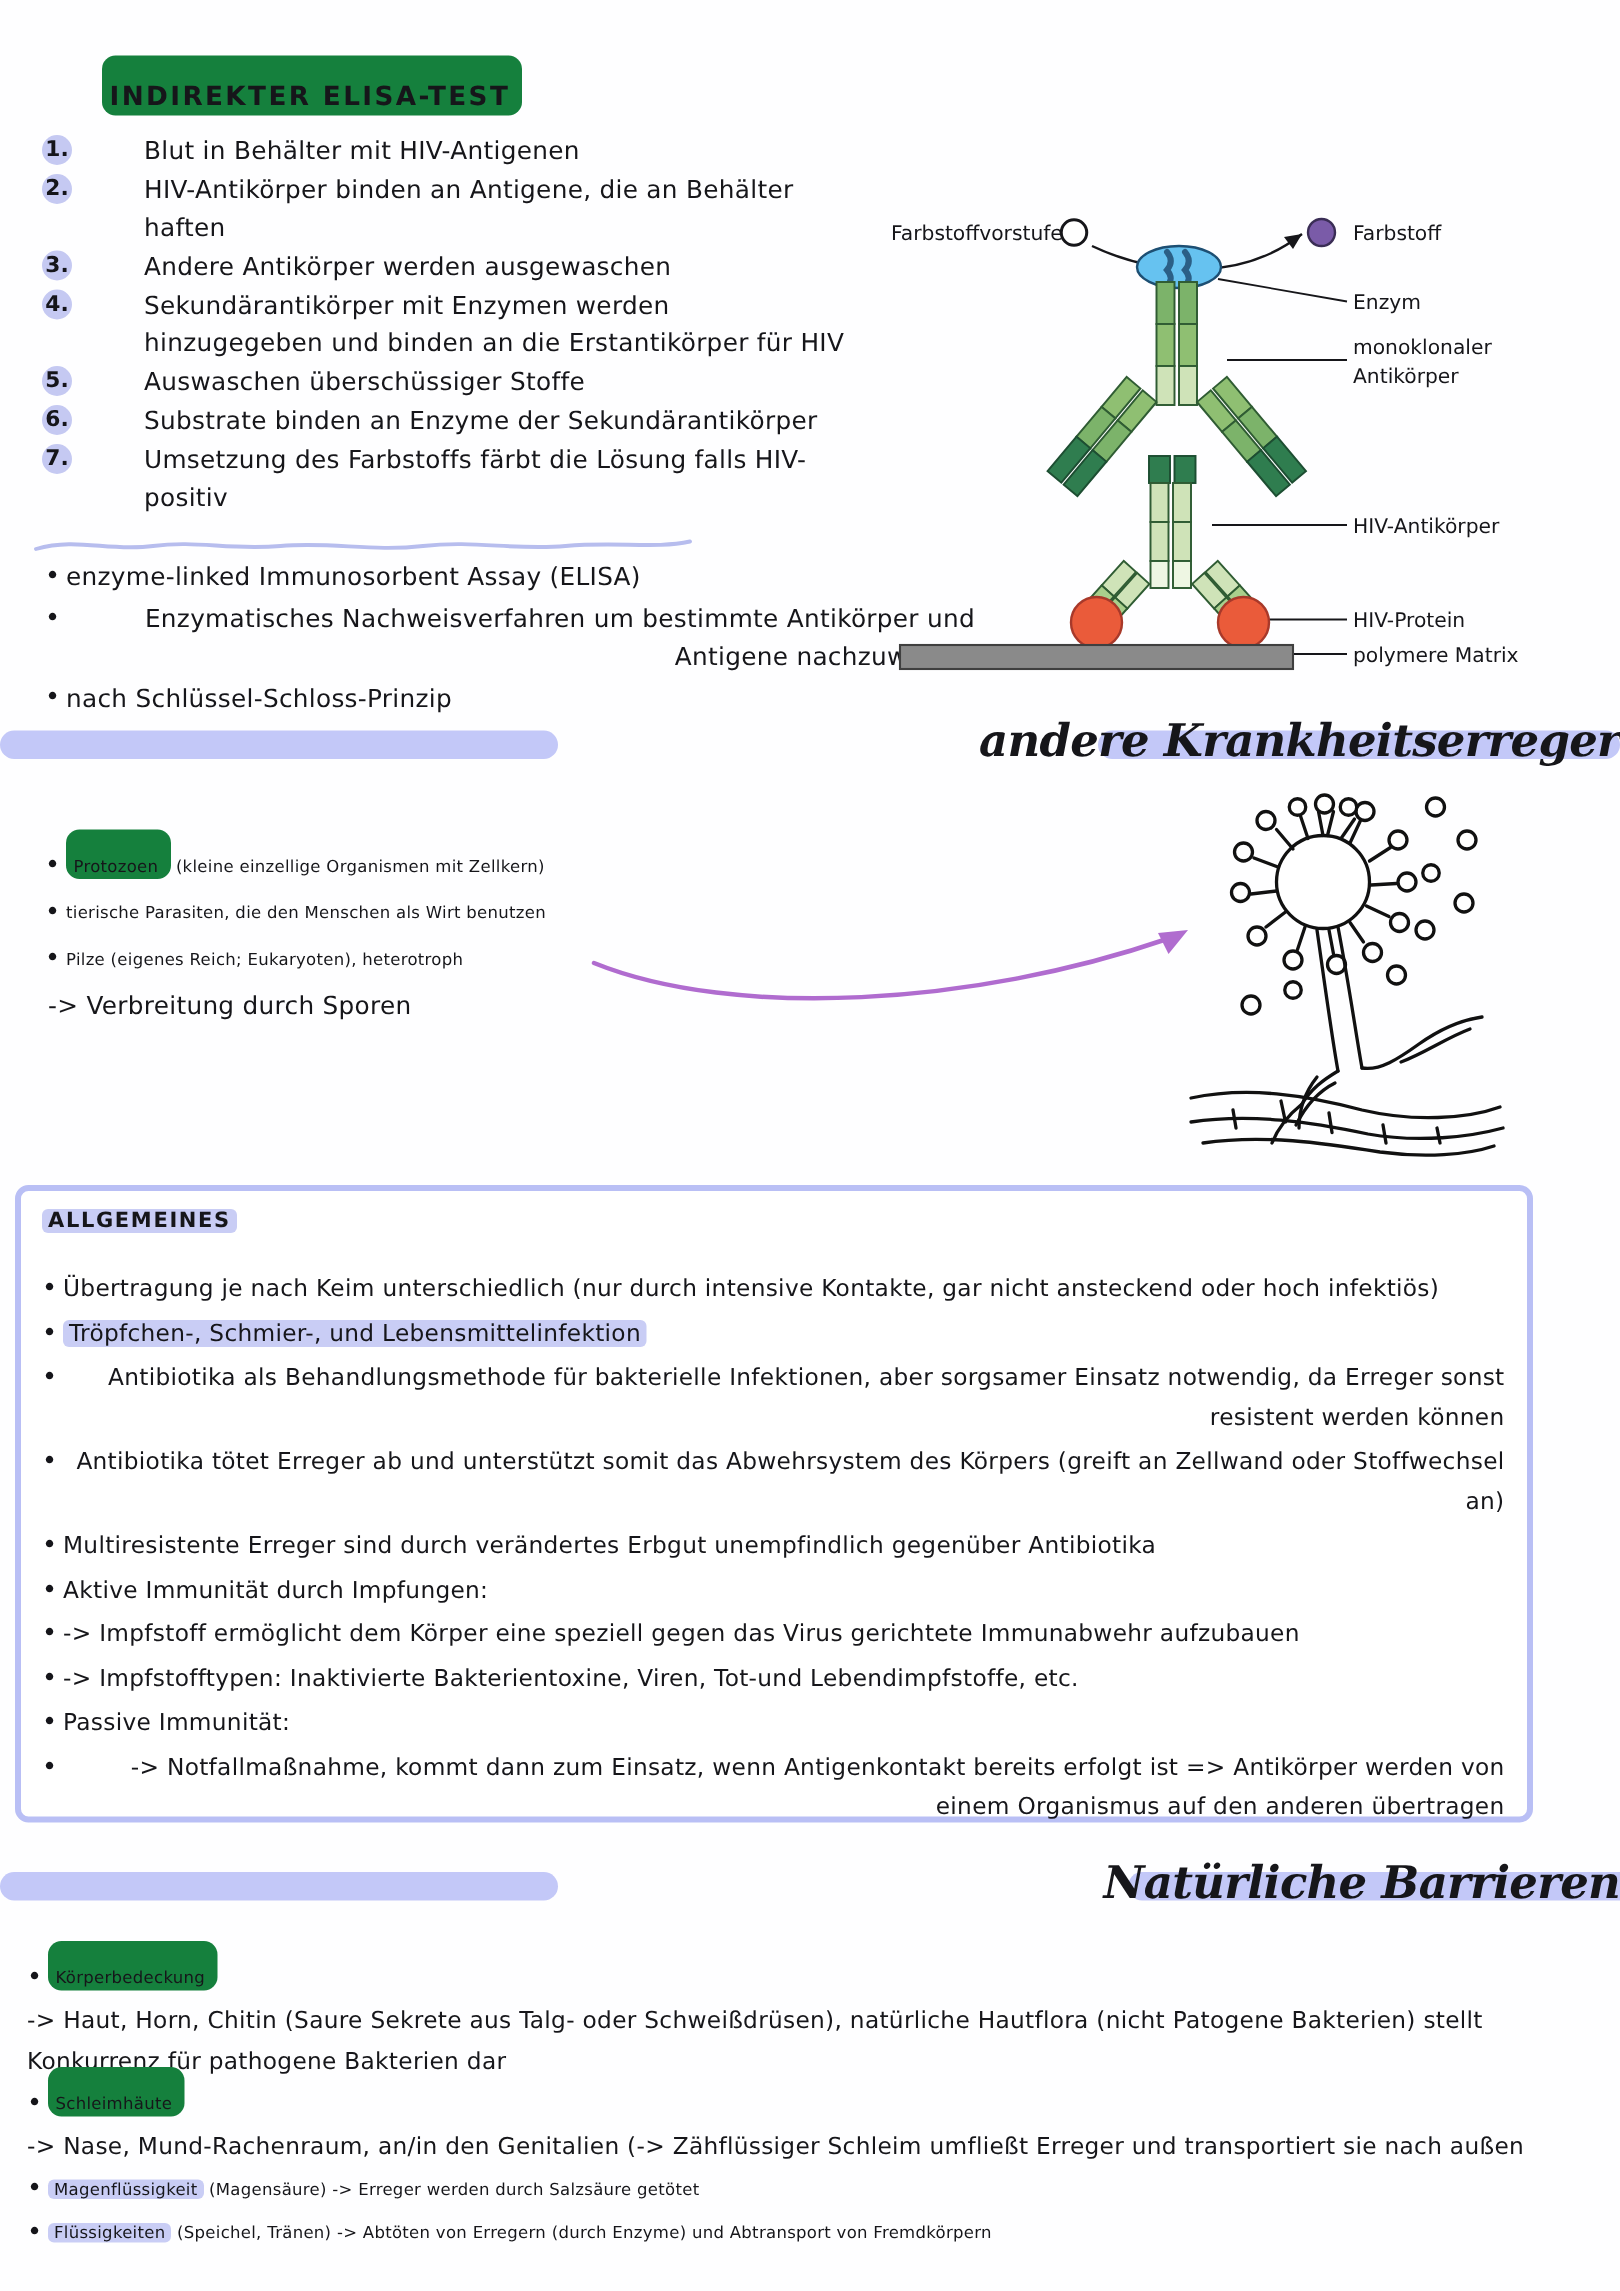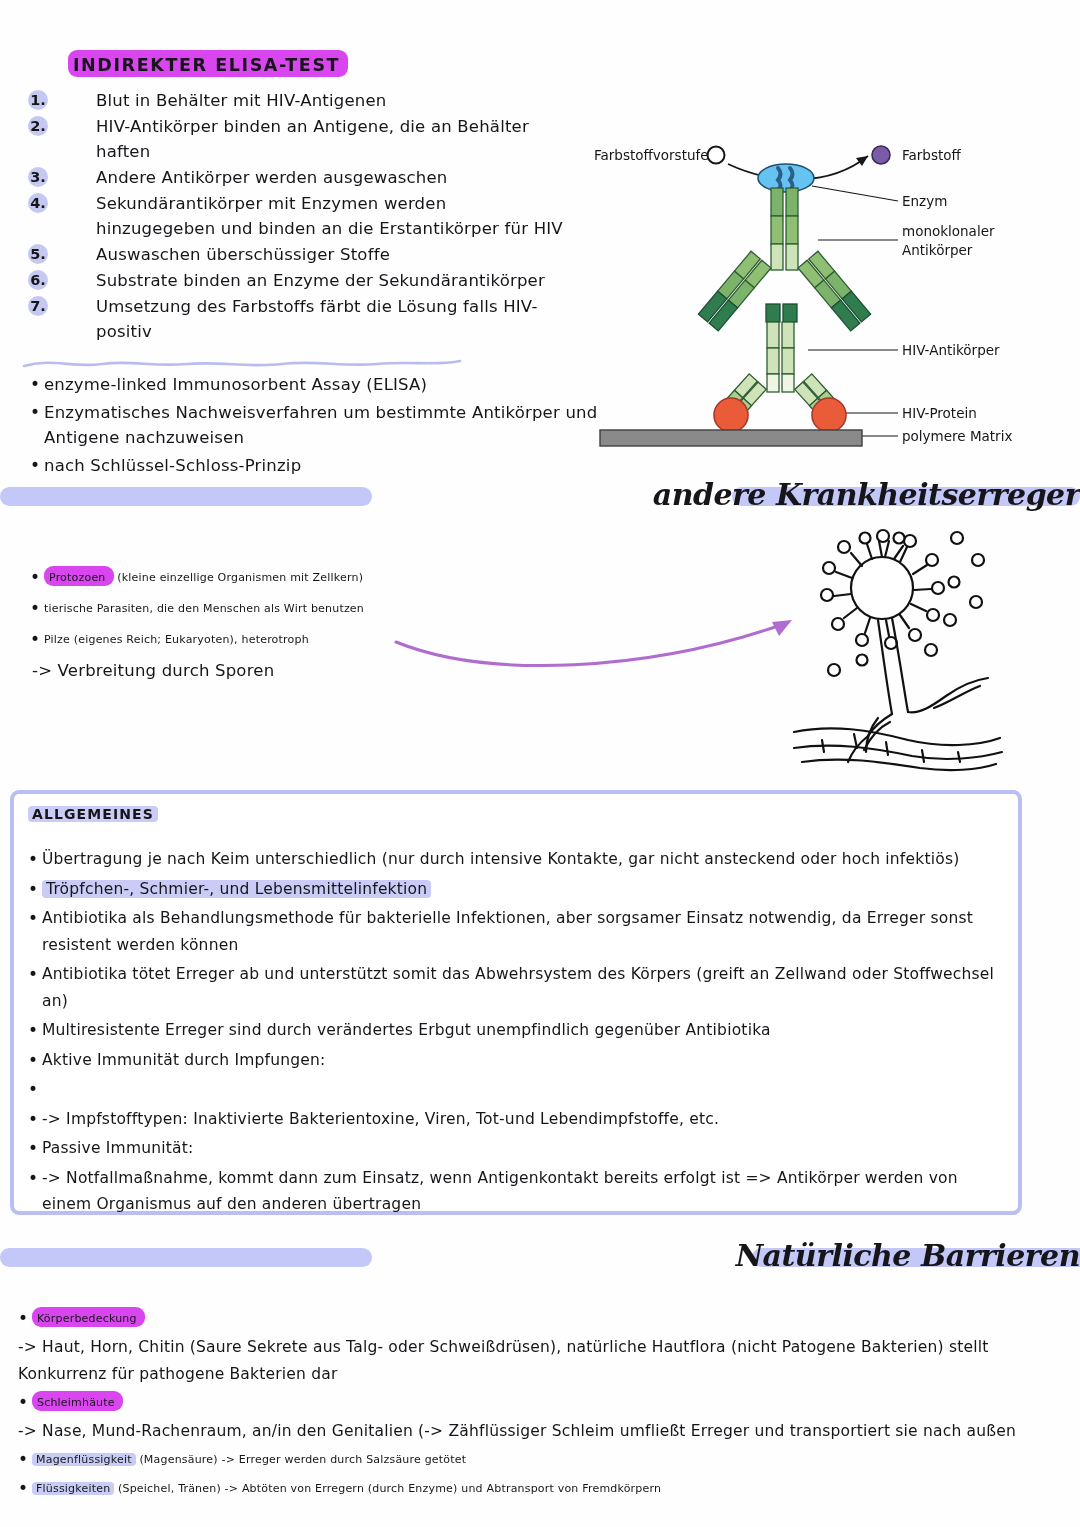--- a/index.html
+++ b/index.html
@@ -11,21 +11,21 @@
   .page{position:relative;width:1080px;height:1527px;background:#fefeff;}
 
   
   .hand{font-family:"DejaVu Sans","Liberation Sans",sans-serif;font-weight:400;letter-spacing:.2px;}
   .script{
     font-family:"DejaVu Serif","Liberation Serif",serif;
     font-weight:700;font-style:italic;letter-spacing:-.5px;
   }
 
   
-  .hl{background:#d946ef;border-radius:9px;padding:5px 8px 2px 5px;}
+  .hl{background:#15803d;border-radius:9px;padding:18px 8px 2px 5px;}
   .hl-sq{background:#c9cdf5;border-radius:4px;padding:0 4px;}
 
   
   .elisa-title{
     position:absolute;left:68px;top:55px;font-size:17.5px;font-weight:700;
     letter-spacing:1.6px;
   }
 
   
   .num-list{position:absolute;left:28px;top:88px;width:540px;}
@@ -34,21 +34,21 @@
     flex:0 0 auto;width:20px;height:20px;border-radius:50%;
     background:#c5c9f2;color:#15151a;font-size:14.5px;line-height:20px;
     text-align:center;margin-right:8px;margin-top:2px;font-weight:600;
   }
   .num-txt{font-size:16.5px;line-height:25px;max-width:500px;margin-left:40px;}
 
   
   .blist{position:absolute;left:30px;top:372px;width:620px;}
   .brow{display:flex;align-items:flex-start;margin-bottom:2px;}
   .bdot{flex:0 0 14px;font-size:17px;line-height:25px;color:#15151a;}
-  .btxt{font-size:16.5px;line-height:25.5px;}
+  .btxt{font-size:16.5px;line-height:25.5px;text-align:right;}
 
   
   .wavy{position:absolute;left:22px;top:358px;width:440px;height:12px;}
 
   
   .elisa-fig{position:absolute;left:580px;top:128px;width:500px;height:330px;}
   .elisa-fig svg{display:block;}
   .dlabel{font-family:"DejaVu Sans","Liberation Sans",sans-serif;font-size:13.5px;fill:#16161a;}
 
   
@@ -349,20 +349,21 @@
       <div class="brow">
         <div class="bdot">•</div>
         <div class="btxt hand">Multiresistente Erreger sind durch verändertes Erbgut unempfindlich gegenüber Antibiotika</div>
       </div>
       <div class="brow">
         <div class="bdot">•</div>
         <div class="btxt hand">Aktive Immunität durch Impfungen:</div>
       </div>
       <div class="brow">
         <div class="bdot">•</div>
+        <div class="btxt hand">-&gt; Impfstoff ermöglicht dem Körper eine speziell gegen das Virus gerichtete Immunabwehr aufzubauen</div>
       </div>
       <div class="brow">
         <div class="bdot">•</div>
         <div class="btxt hand">-&gt; Impfstofftypen: Inaktivierte Bakterientoxine, Viren, Tot-und Lebendimpfstoffe, etc.</div>
       </div>
       <div class="brow">
         <div class="bdot">•</div>
         <div class="btxt hand">Passive Immunität:</div>
       </div>
       <div class="brow">

